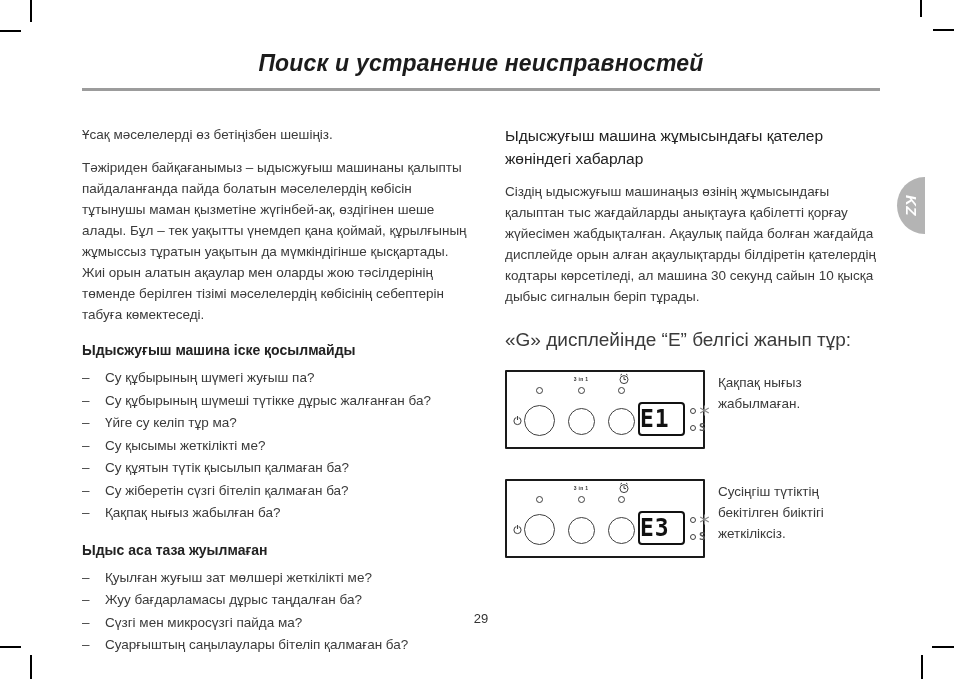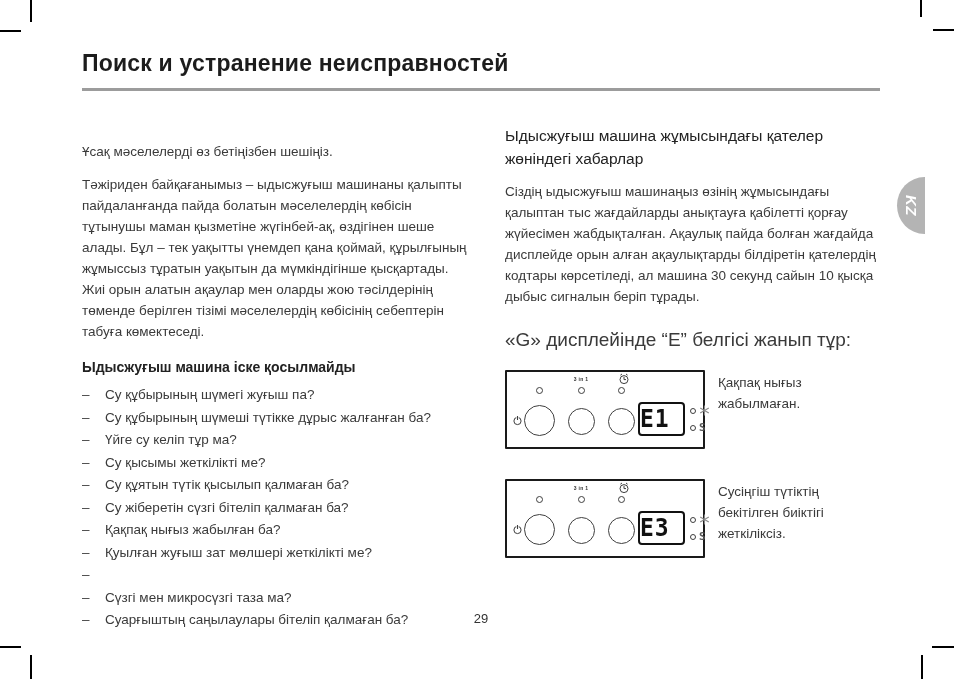--- a/index.html
+++ b/index.html
@@ -7,26 +7,27 @@
   .page {
     position:relative; width:954px; height:679px; background:#ffffff;
     font-family:"Liberation Sans", sans-serif; color:#3a3a3a; overflow:hidden;
     margin:0 auto;
   }
   
   .crop { position:absolute; background:#000; }
   
   .content { position:absolute; left:82px; top:50px; width:798px; }
   .doc-title {
-    text-align:left; font-size:23px; font-weight:bold; color:#1c1c1c;
+    text-align:center; font-size:23px; font-weight:bold; color:#1c1c1c;
     letter-spacing:0.2px;
+    font-style:italic;
   }
   .title-rule { height:3px; background:#9c9c9c; margin-top:11px; }
   .columns { display:flex; margin-top:33px; }
-  .col-left { width:392px;margin-top:17px; }
+  .col-left { width:392px; }
   .col-right { width:375px; margin-left:31px; }
   .para { font-size:13.5px; line-height:21px; }
   .para + .para { margin-top:12px; }
   .sec-heading {
     font-size:14px; font-weight:bold; color:#222;
     margin-top:17px; margin-bottom:9px;
   }
   .blist { list-style:none; }
   .blist li { display:flex; font-size:13.5px; line-height:22.5px; }
   .blist .dash { width:23px; flex:0 0 23px; }
@@ -125,31 +126,33 @@
           <li>
               <span class="dash">–</span>
               <span>Су жіберетін сүзгі бітеліп қалмаған ба?</span>
             </li>
           <li>
               <span class="dash">–</span>
               <span>Қақпақ нығыз жабылған ба?</span>
             </li>
         </ul>
 
+        <div class="sec-heading">Ыдыс аса таза жуылмаған</div>
         <ul class="blist">
           <li>
               <span class="dash">–</span>
               <span>Қуылған жуғыш зат мөлшері жеткілікті ме?</span>
             </li>
           <li>
               <span class="dash">–</span>
-            </li>
-          <li>
-              <span class="dash">–</span>
-              <span>Сүзгі мен микросүзгі таза ма?</span>
+              <span>Жуу бағдарламасы дұрыс таңдалған ба?</span>
+            </li>
+          <li>
+              <span class="dash">–</span>
+              <span>Сүзгі мен микросүзгі пайда ма?</span>
             </li>
           <li>
               <span class="dash">–</span>
               <span>Суарғыштың саңылаулары бітеліп қалмаған ба?</span>
             </li>
         </ul>
       </div>
 
       <div class="col-right">
         <div class="rc-heading">Ыдысжуғыш машина жұмысындағы қателер жөніндегі хабарлар</div>

